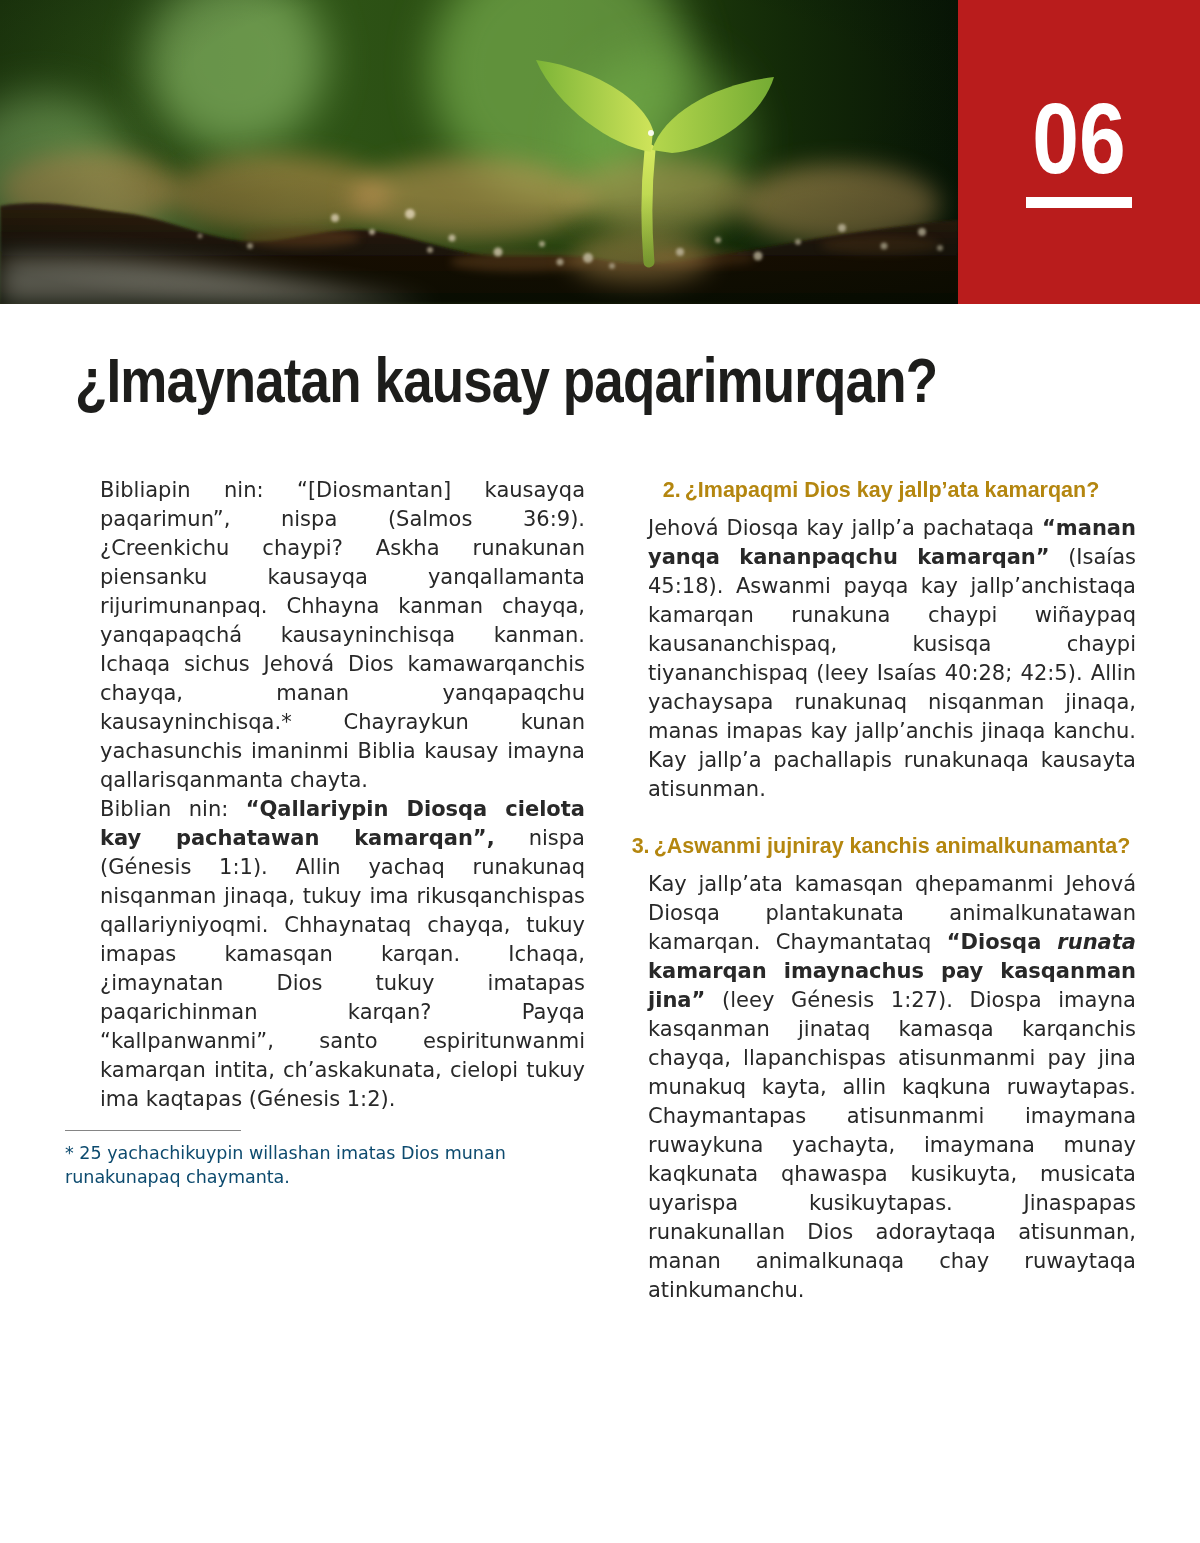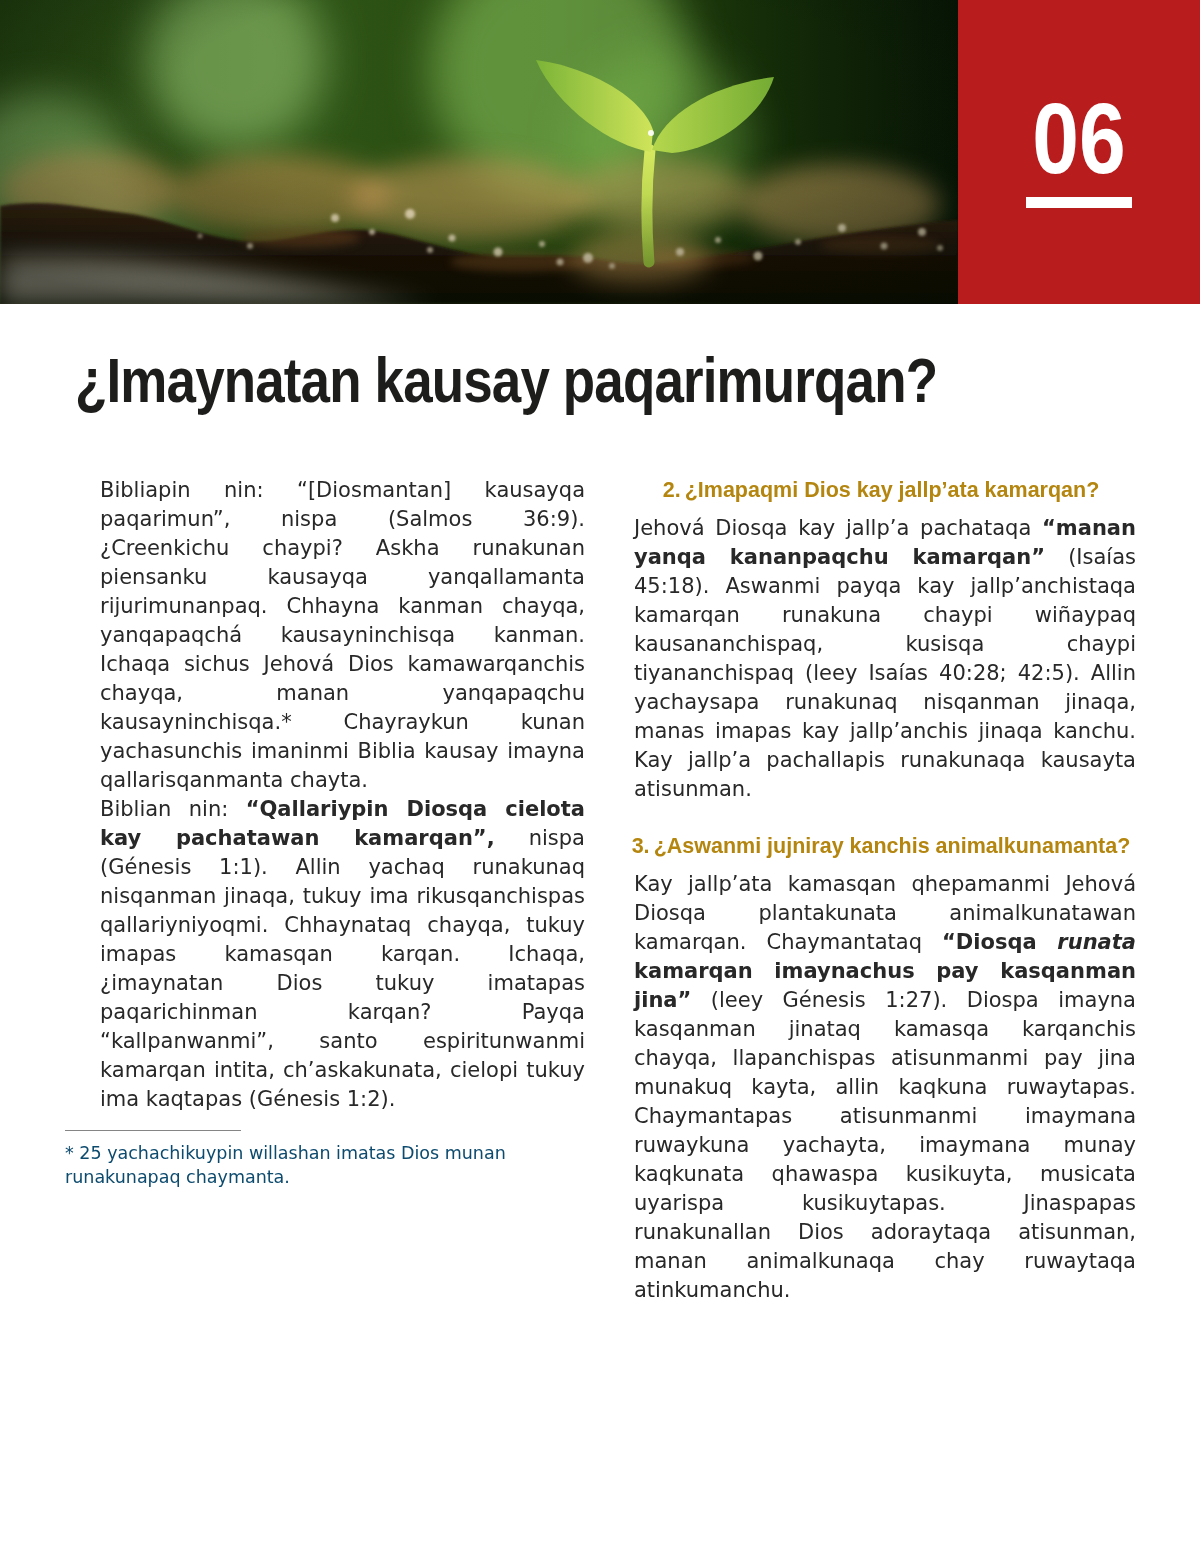--- a/index.html
+++ b/index.html
@@ -28,21 +28,21 @@
     font-size:63px; line-height:1.08; letter-spacing:-1px; color:#1d1d1b;
     white-space:nowrap; transform:scaleX(.84); transform-origin:left top;
   }
   .col {
     position:absolute; top:476px; font-size:21px; line-height:29px;
     text-align:justify; color:#282828;
   }
   .col-left  { left:65px;  width:520px; }
   .col-right { left:622px; width:514px; }
   p.body { margin:0 0 0 35px; }
-  .col-right p.body { margin-left:12px; }
+  .col-right p.body { margin-left:26px; }
   h3.q {
     font-family:"Liberation Sans", sans-serif;
     font-size:21.5px; line-height:28px; font-weight:bold; color:#b4860f;
     margin:28px 0 10px 0; padding-left:30px; text-indent:-30px; text-align:center;
   }
   .col-right h3.q { padding-left:26px; text-indent:-26px; }
   h3.q:first-child { margin-top:0; }
   .qnum { display:inline-block; width:30px; text-indent:0; }
   .col-right .qnum { width:26px; }
   strong { font-weight:bold; }

